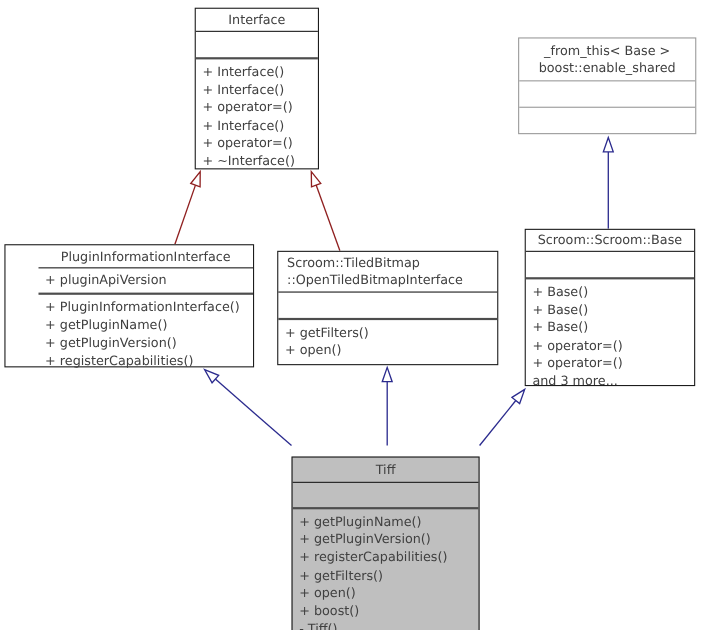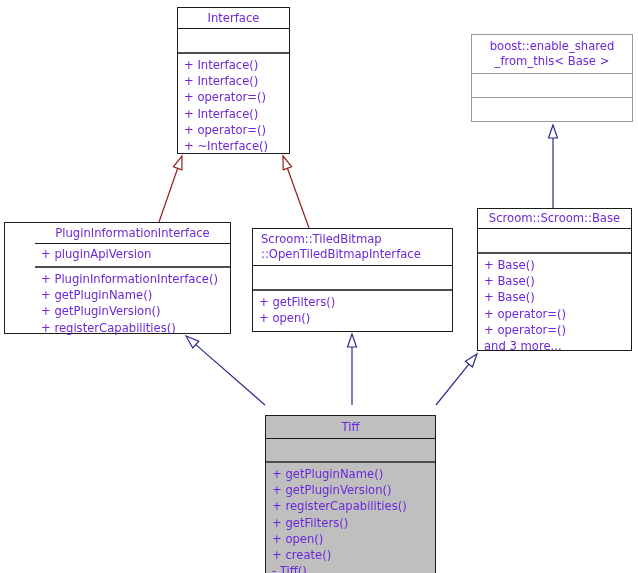--- a/index.html
+++ b/index.html
@@ -1,18 +1,18 @@
 <!DOCTYPE html>
 <html><head>
 <meta charset="utf-8">
 <style>
   html,body { margin:0; padding:0; }
   #canvas {
     position:relative; width:638px; height:573px; background:#ffffff;
-    font-family:"DejaVu Sans", sans-serif; color:#6d28d9; overflow:hidden;
+    font-family:"DejaVu Sans", sans-serif; color:#404040; overflow:hidden;
   }
   #edges { position:absolute; left:0; top:0; width:638px; height:573px; pointer-events:none; }
 
   .box {
     position:absolute; background:#ffffff; border:1px solid #1c1c1c;
     box-sizing:border-box; font-size:11.6px;
   }
   .box .title {
     display:flex; flex-direction:column; justify-content:center; align-items:center;
     text-align:center; border-bottom:1px solid #1c1c1c; box-sizing:border-box;
@@ -78,22 +78,22 @@
       <div>+ Interface()</div>
       <div>+ operator=()</div>
       <div>+ Interface()</div>
       <div>+ operator=()</div>
       <div>+ ~Interface()</div>
     </div>
   </div>
 
   <div class="box external" style="left:471px; top:34px; width:162px; height:88px;">
     <div class="title" style="height:39px">
+      <div>_from_this&lt; Base &gt;</div>
       <div>boost::enable_shared</div>
-      <div>_from_this&lt; Base &gt;</div>
     </div>
     <div class="attrs" style="height:24px"></div>
     <div class="methods"></div>
   </div>
 
   <div class="box" style="left:4px; top:222px; width:227px; height:112px;padding-left:30px;">
     <div class="title" style="height:21px">PluginInformationInterface</div>
     <div class="attrs" style="height:24px">
       <div>+ pluginApiVersion</div>
     </div>
@@ -132,18 +132,18 @@
 
   <div class="box highlight" style="left:265px; top:415px; width:171px; height:162px;">
     <div class="title" style="height:23px">Tiff</div>
     <div class="attrs" style="height:24px"></div>
     <div class="methods">
       <div>+ getPluginName()</div>
       <div>+ getPluginVersion()</div>
       <div>+ registerCapabilities()</div>
       <div>+ getFilters()</div>
       <div>+ open()</div>
-      <div>+ create()</div>
+      <div>+ boost()</div>
       <div>- Tiff()</div>
     </div>
   </div>
 
 </div>
 
 </body></html>

